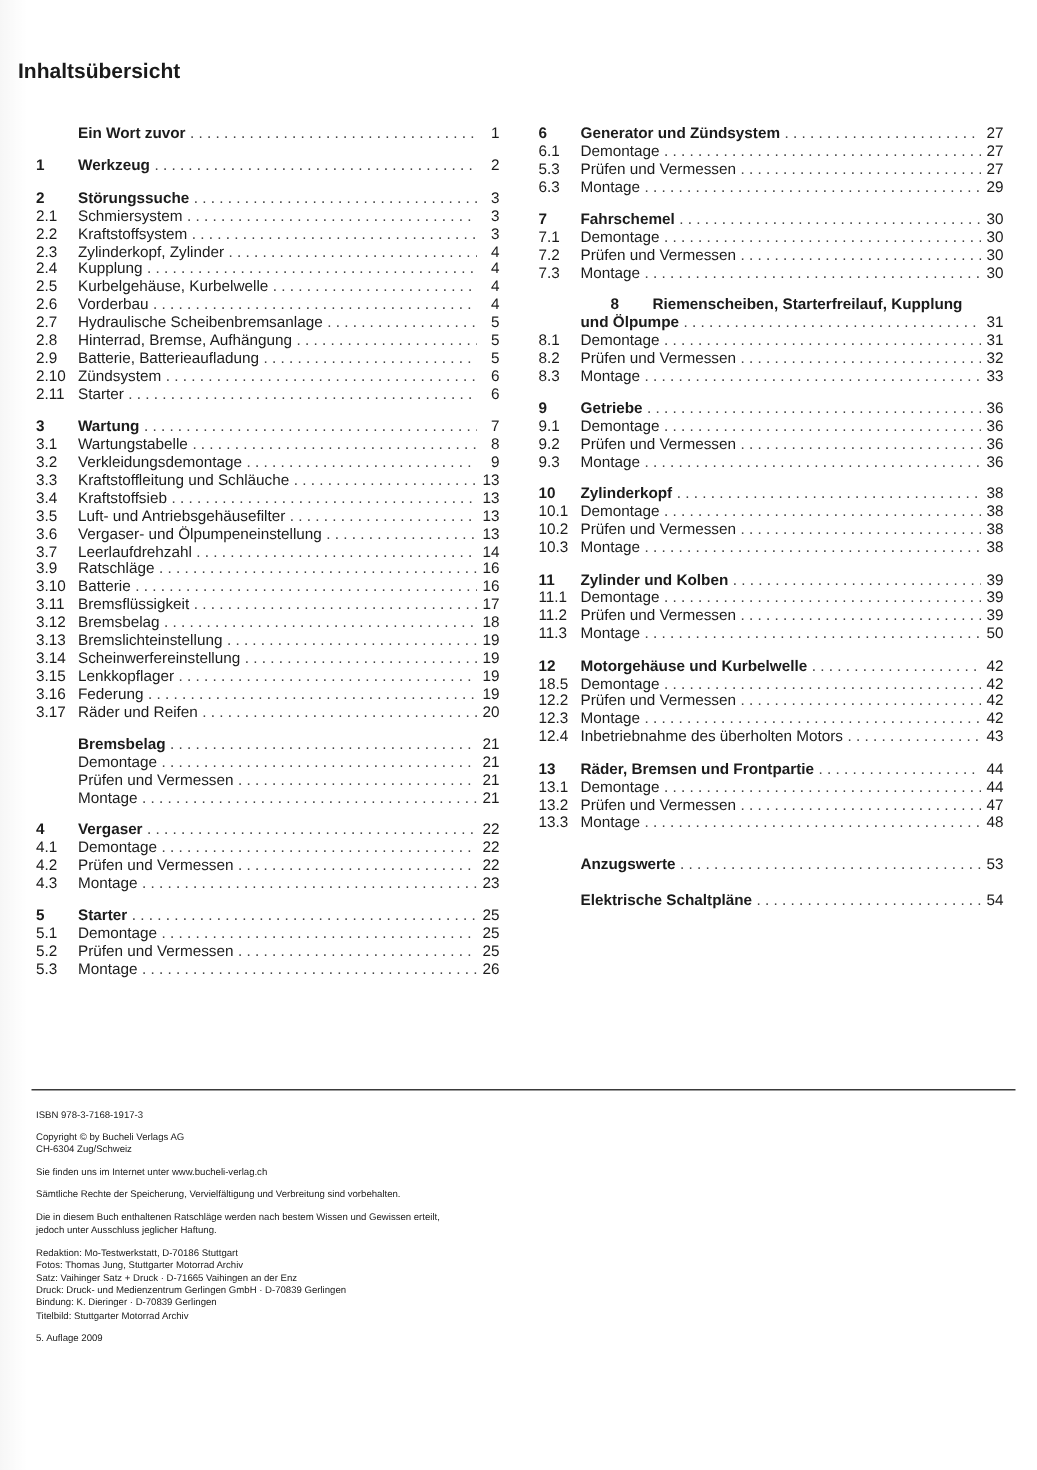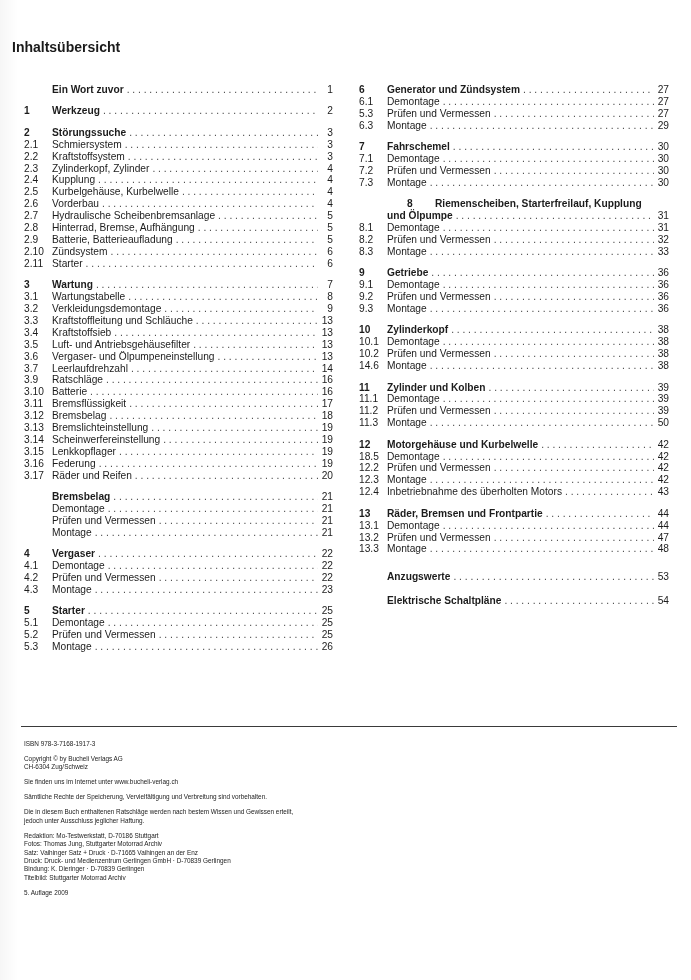--- a/index.html
+++ b/index.html
@@ -444,21 +444,21 @@
         <span class="dots"></span>
         <span class="pg">38</span>
       </div>
       <div class="row">
         <span class="num">10.2</span>
         <span class="lbl">Prüfen und Vermessen</span>
         <span class="dots"></span>
         <span class="pg">38</span>
       </div>
       <div class="row">
-        <span class="num">14.6</span>
+        <span class="num">10.3</span>
         <span class="lbl">Montage</span>
         <span class="dots"></span>
         <span class="pg">38</span>
       </div>
     </div>
     <div class="group">
       <div class="row head">
         <span class="num">11</span>
         <span class="lbl">Zylinder und Kolben</span>
         <span class="dots"></span>

